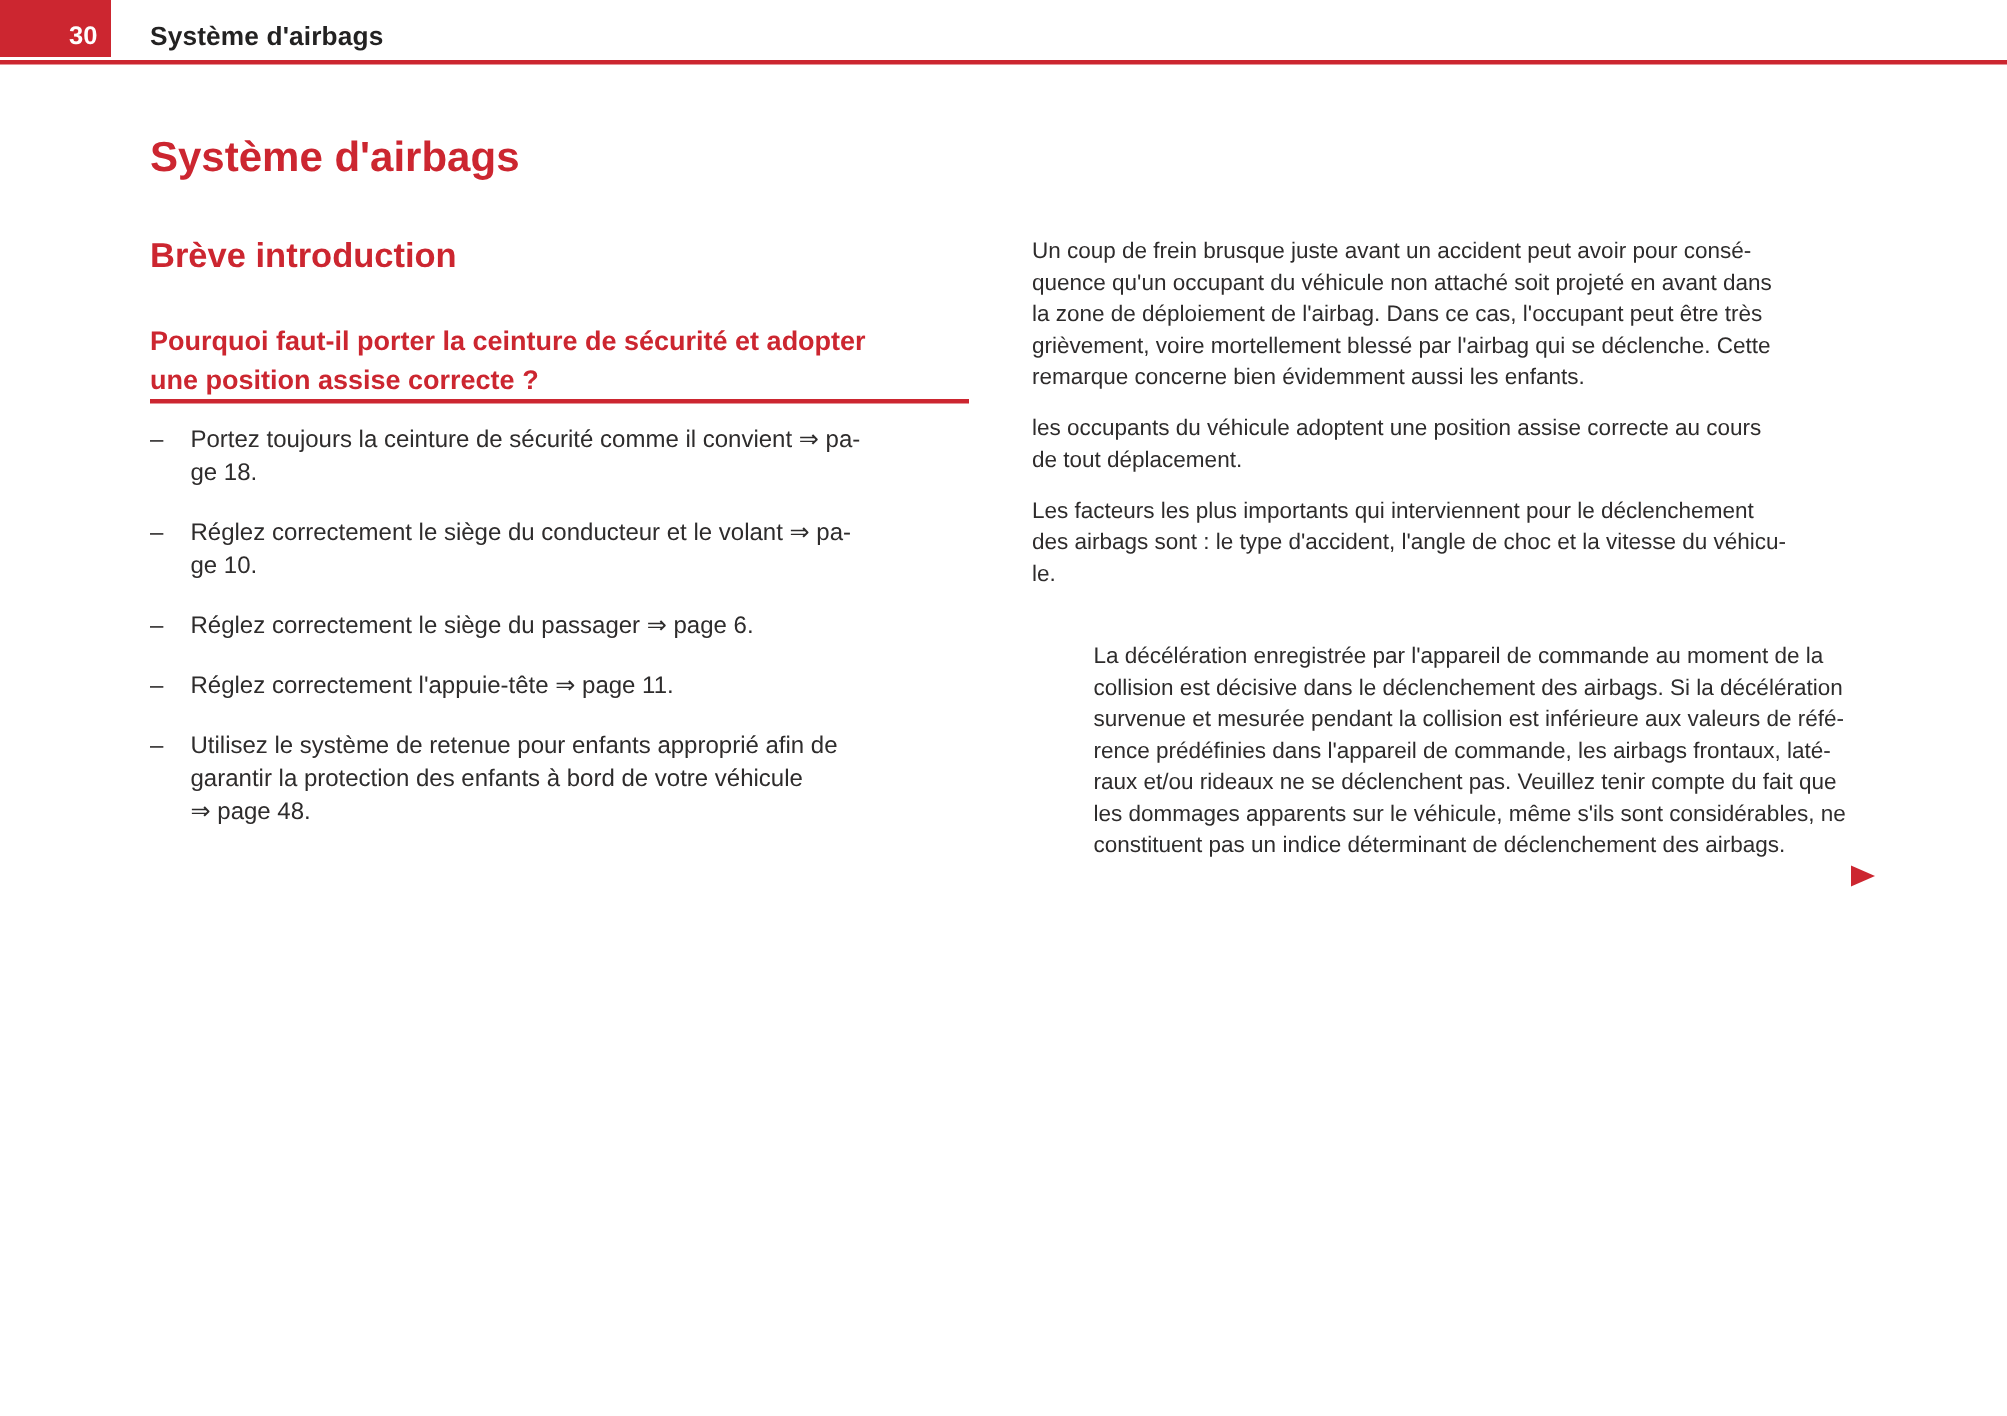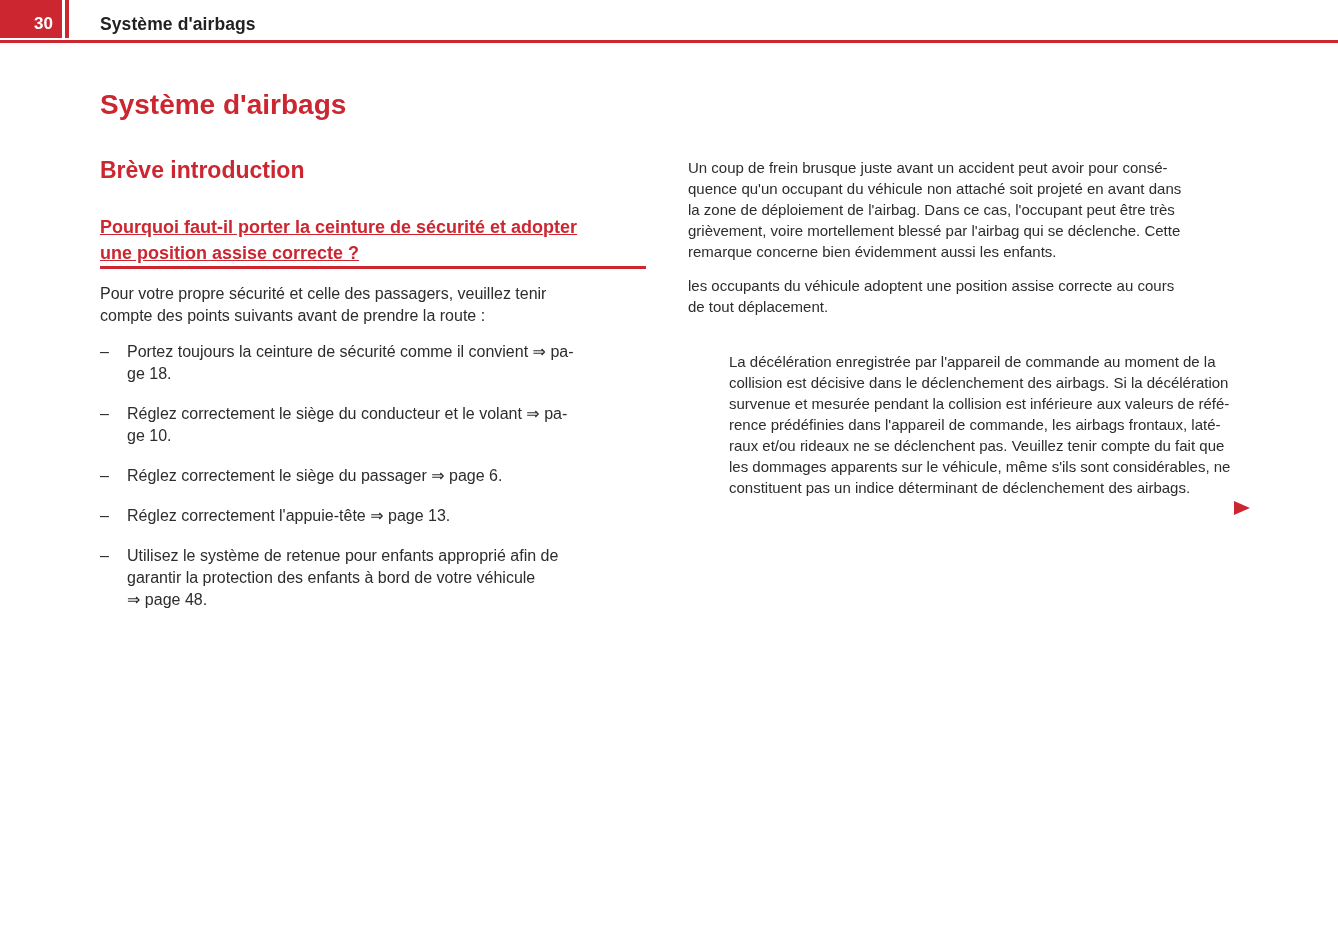--- a/index.html
+++ b/index.html
@@ -12,21 +12,21 @@
   body{
     width:1338px;height:944px;
     font-family:"Liberation Sans", sans-serif;
     color:var(--body);
     position:relative;
     overflow:hidden;
   }
   
   .header{position:relative;height:43px;}
   .page-num-box{
-    position:absolute;left:0;top:0;width:62px;height:38px;
+    position:absolute;left:0;top:0;width:74px;height:38px;
     background:var(--red);color:#fff;
     display:flex;align-items:flex-end;justify-content:flex-end;
     padding:0 9px 4px 0;
     font-size:17px;font-weight:bold;
   }
   .header-strip{position:absolute;left:65px;top:0;width:4px;height:38px;background:var(--red);}
   .header-title{
     position:absolute;left:100px;bottom:8px;
     font-size:17.5px;font-weight:bold;color:var(--ink);letter-spacing:.1px;
   }
@@ -34,21 +34,21 @@
   
   .main{display:flex;gap:42px;padding:45px 106px 0 100px;}
   .col-left{width:546px;flex:0 0 546px;}
   .col-right{width:544px;flex:0 0 544px;padding-top:69px;}
   .pre{white-space:pre-line;}
   
   h1.doc-title{font-size:28px;line-height:34px;font-weight:bold;color:var(--red);margin:0 0 34px;}
   h2.doc-subtitle{font-size:23px;line-height:28px;font-weight:bold;color:var(--red);margin:16px 0 30px;}
   h3.section-heading{
     font-size:18px;line-height:26px;font-weight:bold;color:var(--red);
-    margin:0;border-bottom:3px solid var(--red);text-decoration:underline;
+    margin:0;border-bottom:3px solid var(--red);
   }
   p.lead{font-size:19.5px;line-height:27.5px;font-style:italic;color:var(--ink);margin:14px 0 0;}
   p.intro{font-size:16px;line-height:22px;margin:14px 0 0;}
   ul.checklist{list-style:none;margin:14px 0 0;}
   ul.checklist li{
     position:relative;padding-left:27px;
     font-size:16px;line-height:22px;margin-bottom:18px;
   }
   ul.checklist li:last-child{margin-bottom:0;}
   ul.checklist .dash{position:absolute;left:0;top:0;}
@@ -76,58 +76,59 @@
   <div class="header-rule"></div>
 </header>
 
 <main class="main">
 
   <section class="col-left">
     <h1 class="doc-title">Système d'airbags</h1>
     <h2 class="doc-subtitle">Brève introduction</h2>
     <h3 class="section-heading pre">Pourquoi faut-il porter la ceinture de sécurité et adopter
 une position assise correcte ?</h3>
-    <p class="intro pre">Pour votre propre sécurité et celle des passagers, veuillez tenir
-compte des points suivants avant de prendre la route :</p>
     <ul class="checklist">
       <li>
         <span class="dash">–</span>
         <span class="pre">Portez toujours la ceinture de sécurité comme il convient ⇒ pa-
 ge 18.</span>
       </li>
       <li>
         <span class="dash">–</span>
         <span class="pre">Réglez correctement le siège du conducteur et le volant  ⇒ pa-
 ge 10.</span>
       </li>
       <li>
         <span class="dash">–</span>
         <span class="pre">Réglez correctement le siège du passager ⇒ page 6.</span>
       </li>
       <li>
         <span class="dash">–</span>
-        <span class="pre">Réglez correctement l'appuie-tête ⇒ page 13.</span>
+        <span class="pre">Réglez correctement l'appuie-tête ⇒ page 11.</span>
       </li>
       <li>
         <span class="dash">–</span>
         <span class="pre">Utilisez le système de retenue pour enfants approprié afin de
 garantir la protection des enfants à bord de votre véhicule
 ⇒ page 48.</span>
       </li>
     </ul>
   </section>
 
   <section class="col-right">
     <p class="pre">Un coup de frein brusque juste avant un accident peut avoir pour consé-
 quence qu'un occupant du véhicule non attaché soit projeté en avant dans
 la zone de déploiement de l'airbag. Dans ce cas, l'occupant peut être très
 grièvement, voire mortellement blessé par l'airbag qui se déclenche. Cette
 remarque concerne bien évidemment aussi les enfants.</p>
     <p class="pre">les occupants du véhicule adoptent une position assise correcte au cours
 de tout déplacement.</p>
+    <p class="pre">Les facteurs les plus importants qui interviennent pour le déclenchement
+des airbags sont : le type d'accident, l'angle de choc et la vitesse du véhicu-
+le.</p>
     <p class="pre last">
       <span class="pre">La décélération enregistrée par l'appareil de commande au moment de la
 collision est décisive dans le déclenchement des airbags. Si la décélération
 survenue et mesurée pendant la collision est inférieure aux valeurs de réfé-
 rence prédéfinies dans l'appareil de commande, les airbags frontaux, laté-
 raux et/ou rideaux ne se déclenchent pas. Veuillez tenir compte du fait que
 les dommages apparents sur le véhicule, même s'ils sont considérables, ne
 constituent pas un indice déterminant de déclenchement des airbags.</span>
       <span class="continuation-arrow"></span>
     </p>

